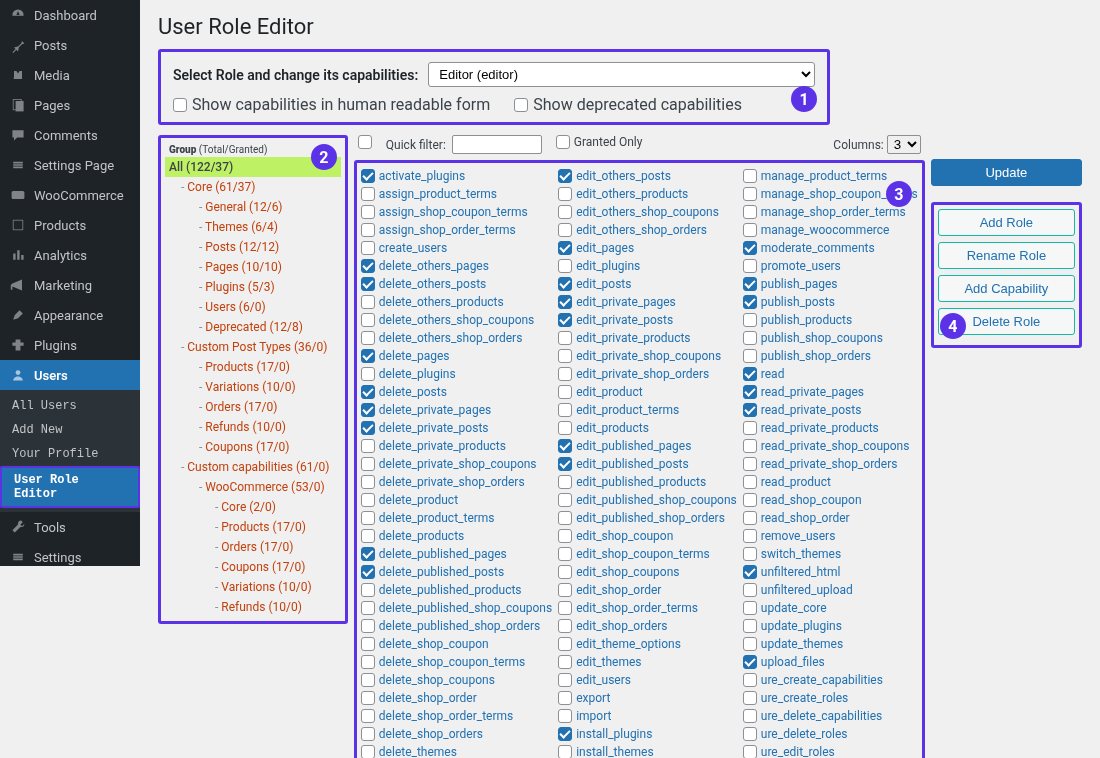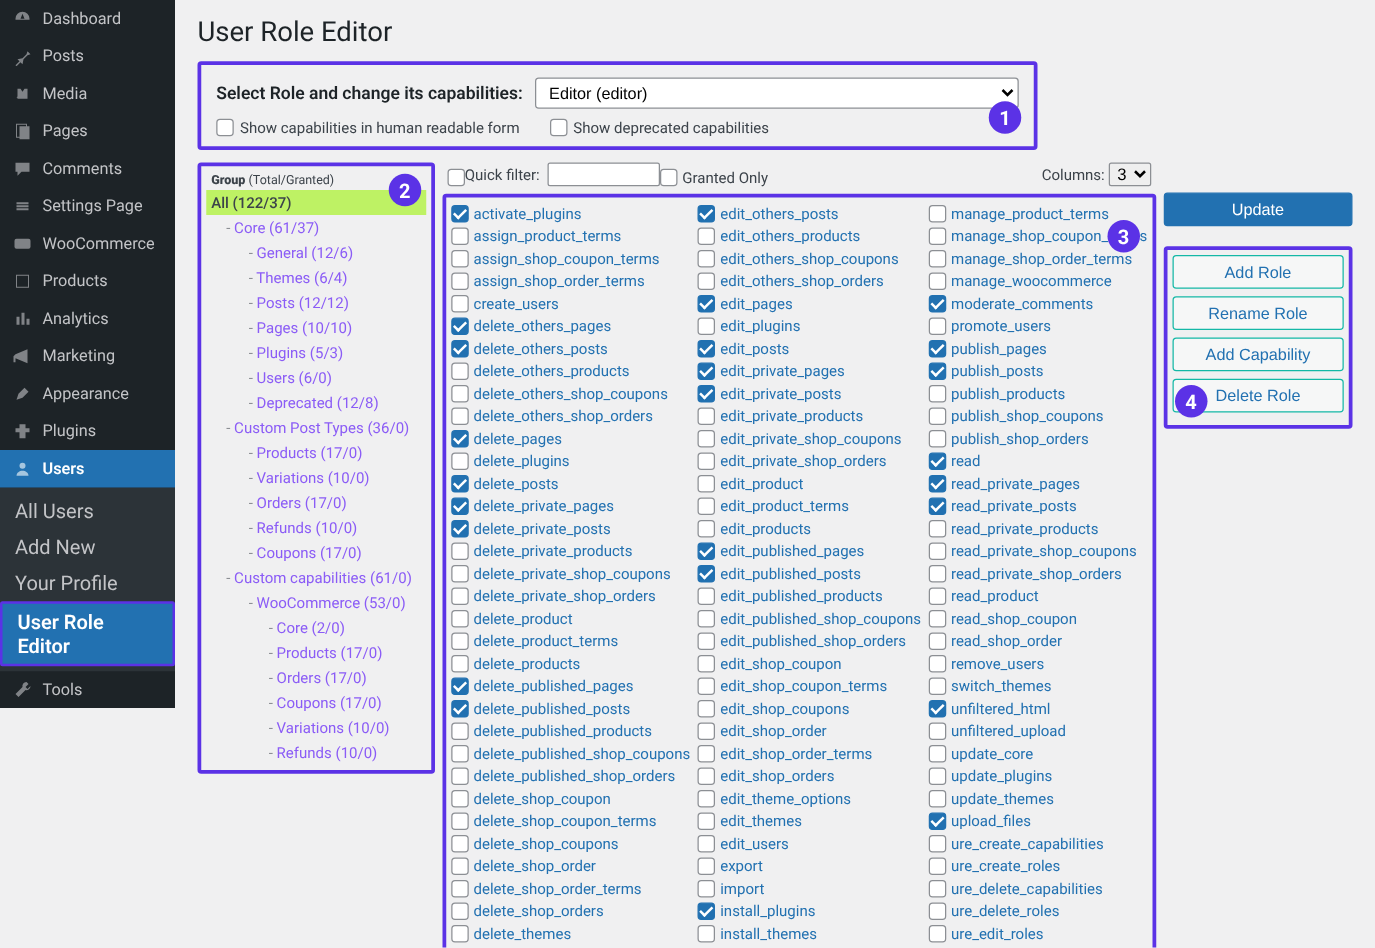--- a/index.html
+++ b/index.html
@@ -42,21 +42,22 @@
     margin-top: -8px;
     border: 8px solid transparent;
     border-right-color: #f0f0f1;
   }
   .adminmenu .submenu { background: #2c3338; padding: 4px 0; }
   .adminmenu .submenu a {
     display: block;
     color: #c3c4c7;
     text-decoration: none;
     padding: 5px 12px;
-    font-size: 16px;
+    font-size: 12px;
+    font-family: Liberation Mono, monospace;
   }
   .adminmenu .submenu li.current a { color: #fff; background: #2271b1; font-weight: 600; }
   .adminmenu .dashicon {
     width: 16px; height: 16px;
     margin-right: 8px;
     display: inline-flex;
     align-items: center;
     justify-content: center;
     opacity: .6;
   }
@@ -113,21 +114,21 @@
   }
   .topbar .row1 label { font-weight: 600; color: #1d2327; font-size: 14px; }
   .topbar select {
     flex: 1;
     padding: 3px 6px;
     border: 1px solid #8c8f94;
     border-radius: 3px;
     background: #fff;
     font-size: 13px;
   }
-  .topbar .row2 { display: flex; gap: 24px; font-size: 12px; }
+  .topbar .row2 { display: flex; gap: 24px; font-size: 16px; }
   .topbar .row2 label { display: flex; align-items: center; gap: 5px; }
   .topbar .badge { position: absolute; right: 10px; bottom: 10px; }
 
   .contentgrid {
     display: flex;
     gap: 6px;
     align-items: flex-start;
   }
 
   .groupbox {
@@ -136,36 +137,37 @@
     background: #f0f0f1;
     position: relative;
   }
   .groupbox .gtitle { font-weight: 700; font-size: 10px; padding: 2px 4px; }
   .groupbox .gtitle span { font-weight: 400; }
   .groupbox .badge { position: absolute; top: 6px; right: 8px; }
   .grouplist { list-style: none; margin: 0; padding: 0; }
   .grouplist li {
     padding: 3px 4px;
     font-size: 12px;
-    color: #8b5cf6;
+    color: #c2410c;
     cursor: pointer;
     white-space: nowrap;
   }
   .grouplist li.lvl0 { background: #bef264; color: #3c434a; font-weight: 500; }
   .grouplist li.lvl1 { padding-left: 16px; }
   .grouplist li.lvl2 { padding-left: 34px; }
   .grouplist li.lvl3 { padding-left: 50px; }
   .grouplist li.lvl1::before,
   .grouplist li.lvl2::before,
   .grouplist li.lvl3::before { content: "- "; color: #8c8f94; }
 
   .caparea { flex: 1; }
   .capfilters {
     display: flex;
-    align-items: flex-end;
+    align-items: flex-start;
+    gap: 14px;
     padding: 0 4px 6px;
     font-size: 12px;
   }
   .capfilters .qf { display: flex; align-items: center; gap: 6px; }
   .capfilters input[type=text] {
     width: 90px;
     border: 1px solid #8c8f94;
     border-radius: 2px;
     padding: 1px 4px;
   }

